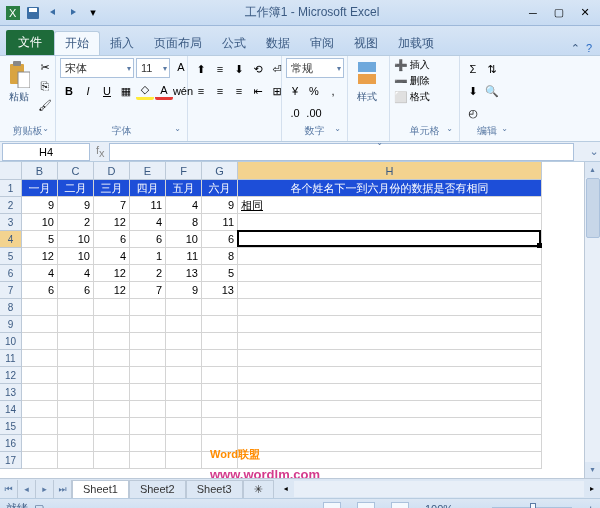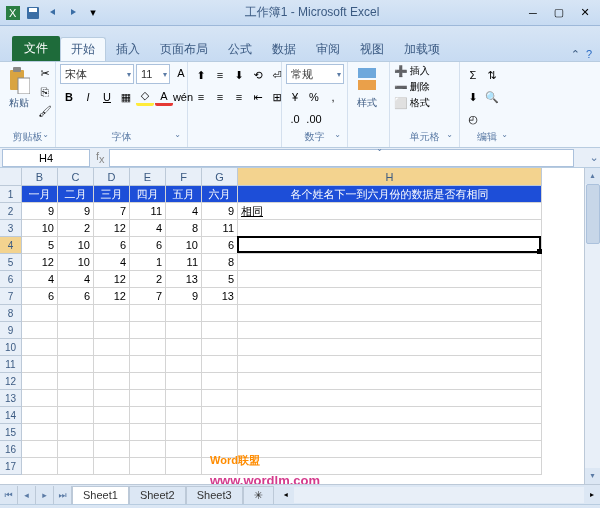--- a/index.html
+++ b/index.html
@@ -3,21 +3,21 @@
 <meta charset="utf-8">
 <style>
 *{margin:0;padding:0;box-sizing:border-box;font-family:"Microsoft YaHei",SimSun,Arial,sans-serif;font-size:11px;user-select:none}
 body{width:600px;height:508px;background:#fff;overflow:hidden;position:relative}
 .titlebar{height:26px;background:linear-gradient(#d7e5f5,#c7dbf2);display:flex;align-items:center;padding:0 4px;border-bottom:1px solid #9db8d9}
 .qat{display:flex;gap:2px;align-items:center}
 .qat-btn{width:18px;height:18px;display:flex;align-items:center;justify-content:center;border-radius:2px}
 .title-text{flex:1;text-align:center;color:#3b5a82;font-size:12px}
 .win-controls{display:flex;gap:4px}
 .win-btn{width:22px;height:16px;display:flex;align-items:center;justify-content:center}
-.tabs{height:36px;background:linear-gradient(#d7e5f5,#c7dbf2);display:flex;align-items:flex-end;padding-left:12px;border-bottom:1px solid #b8cce0}
+.tabs{height:30px;background:linear-gradient(#d7e5f5,#c7dbf2);display:flex;align-items:flex-end;padding-left:6px;border-bottom:1px solid #b8cce0}
 .tab{padding:3px 10px;color:#3b5a82;font-size:12px;cursor:pointer}
 .tab.file{background:#1e6b3a;color:#fff;border-radius:2px 2px 0 0;padding:4px 12px}
 .tab.active{background:#f4f9fe;border:1px solid #b8cce0;border-bottom:none;border-radius:3px 3px 0 0;color:#3b5a82}
 .tab-help{margin-left:auto;padding-right:8px;color:#3b5a82;display:flex;gap:6px}
 .ribbon{height:86px;background:#f4f9fe;display:flex;border-bottom:1px solid #b8cce0}
 .group{border-right:1px solid #d4e0ee;padding:2px 4px;display:flex;flex-direction:column;height:100%}
 .group-body{flex:1;display:flex;gap:2px;align-items:flex-start}
 .group-label{text-align:center;color:#5b7ba5;font-size:10px;padding:1px 0;position:relative}
 .group-label::after{content:"⌄";position:absolute;right:2px;font-size:8px;color:#5b7ba5}
 .big-btn{display:flex;flex-direction:column;align-items:center;justify-content:center;padding:2px 4px;gap:2px;cursor:pointer;border-radius:2px}

